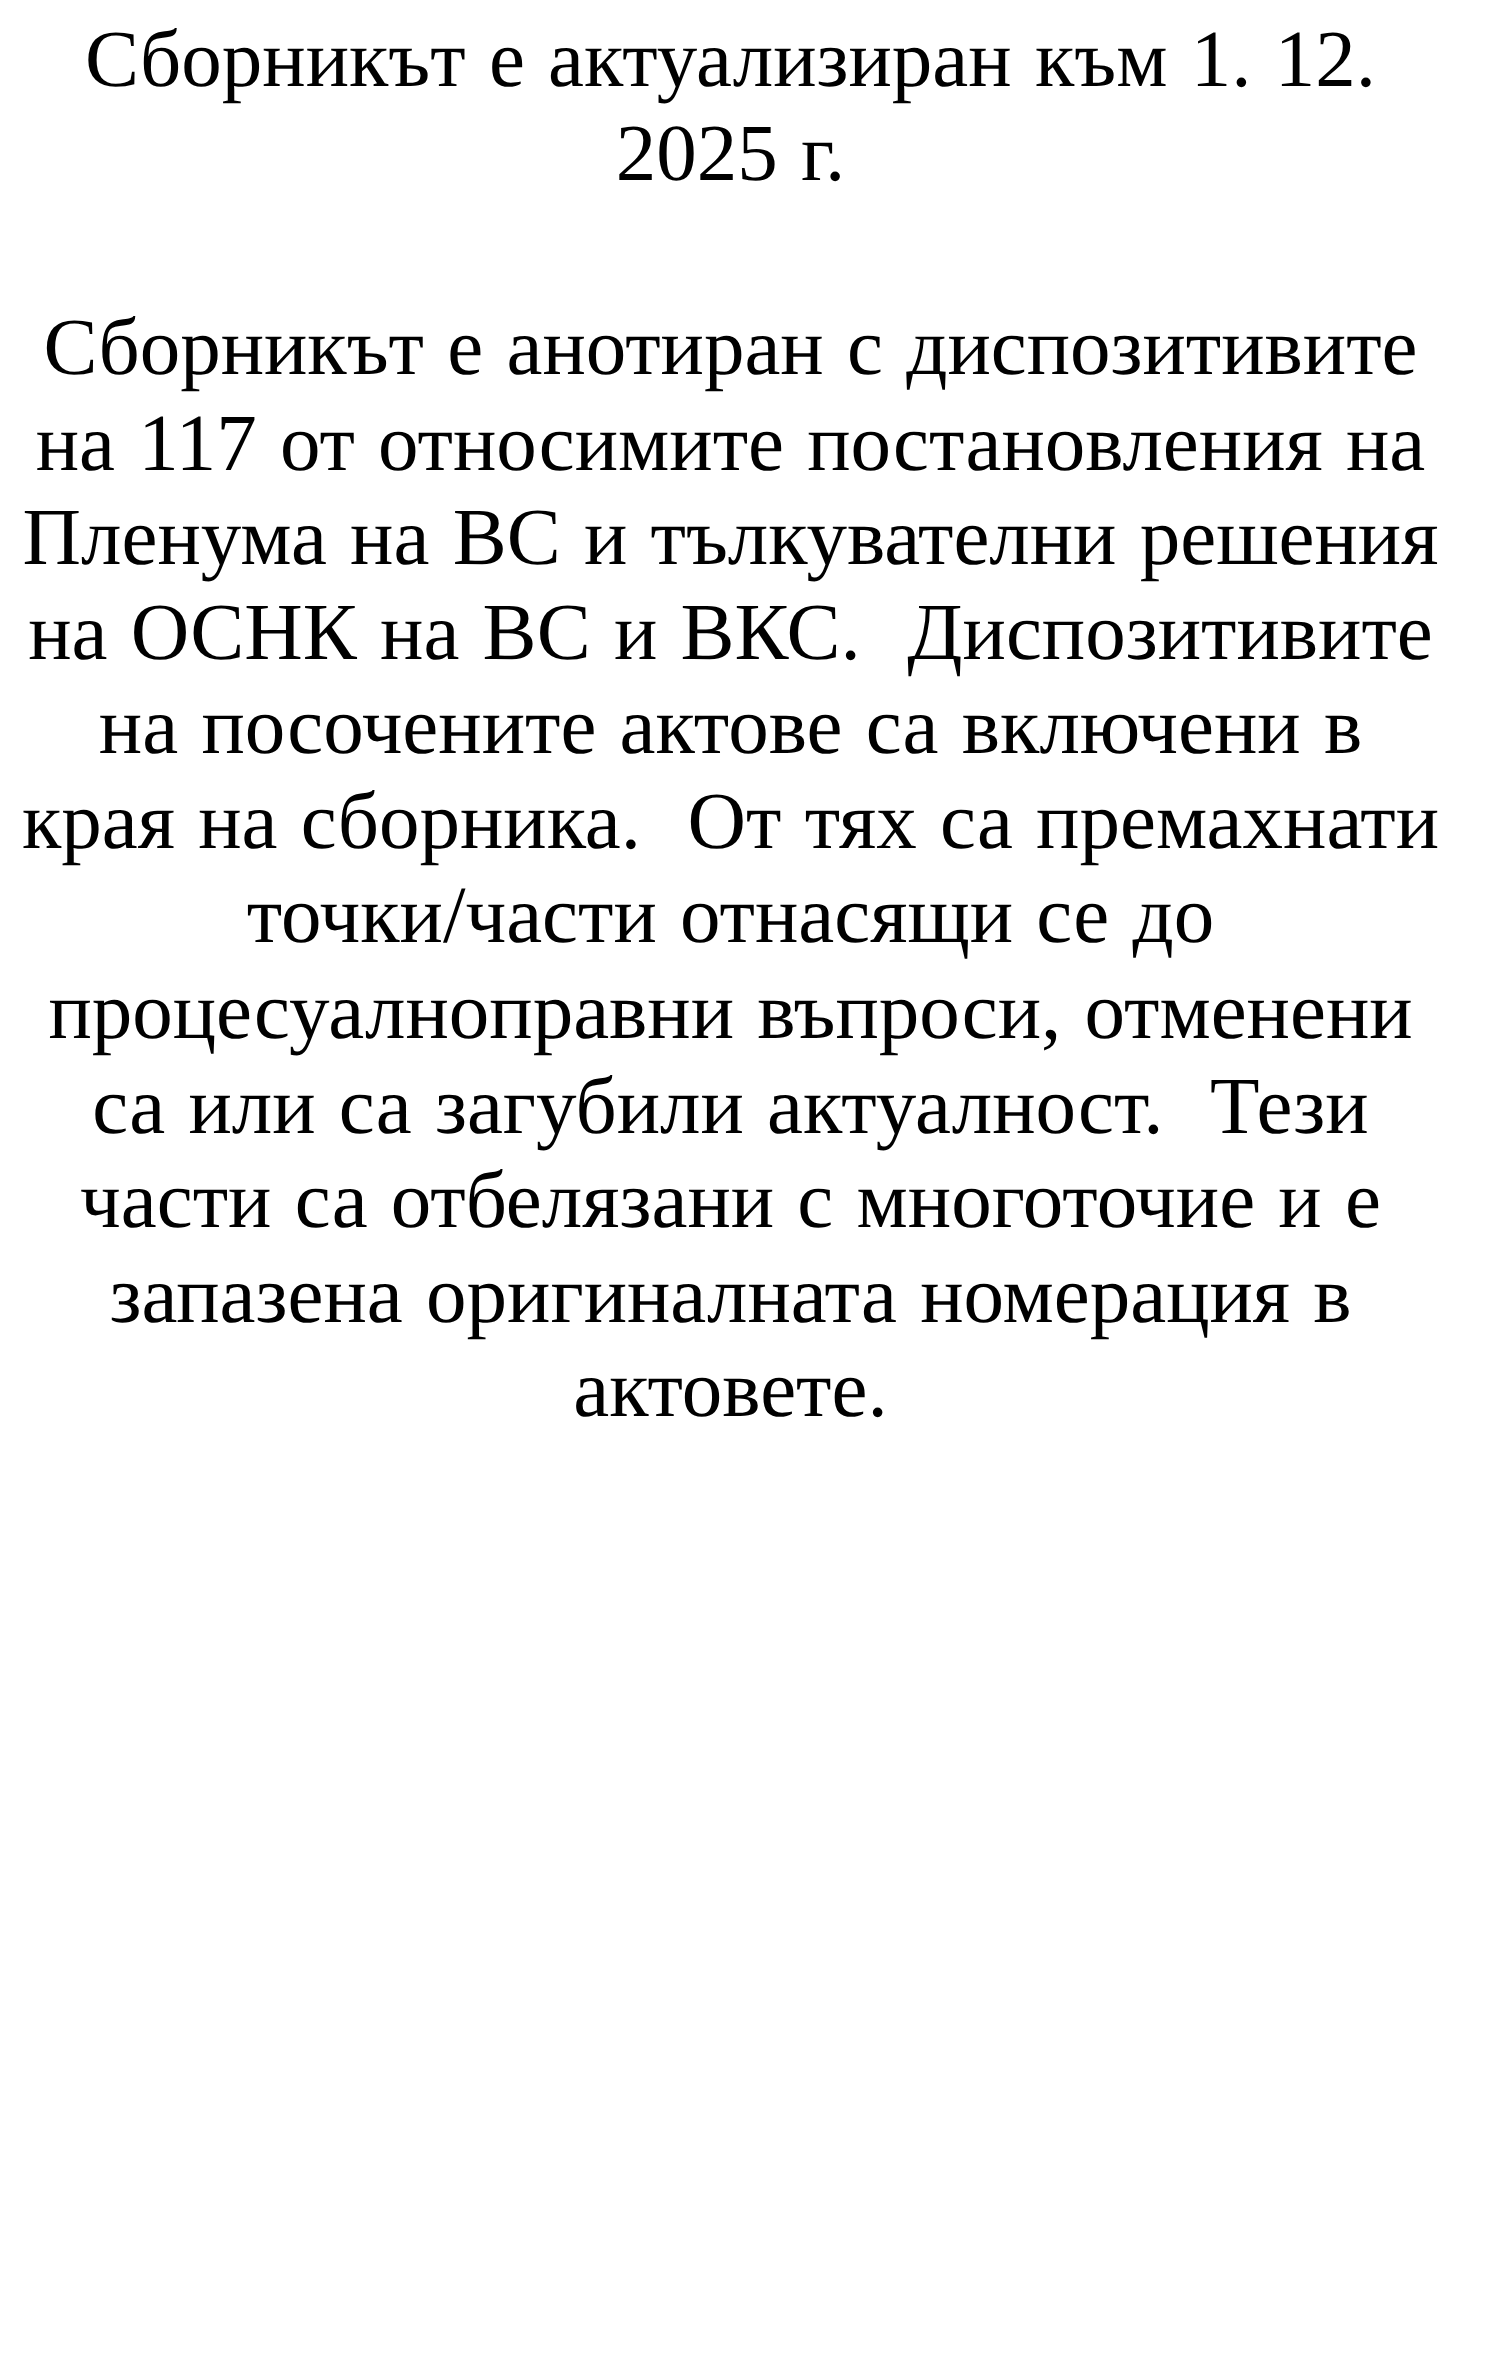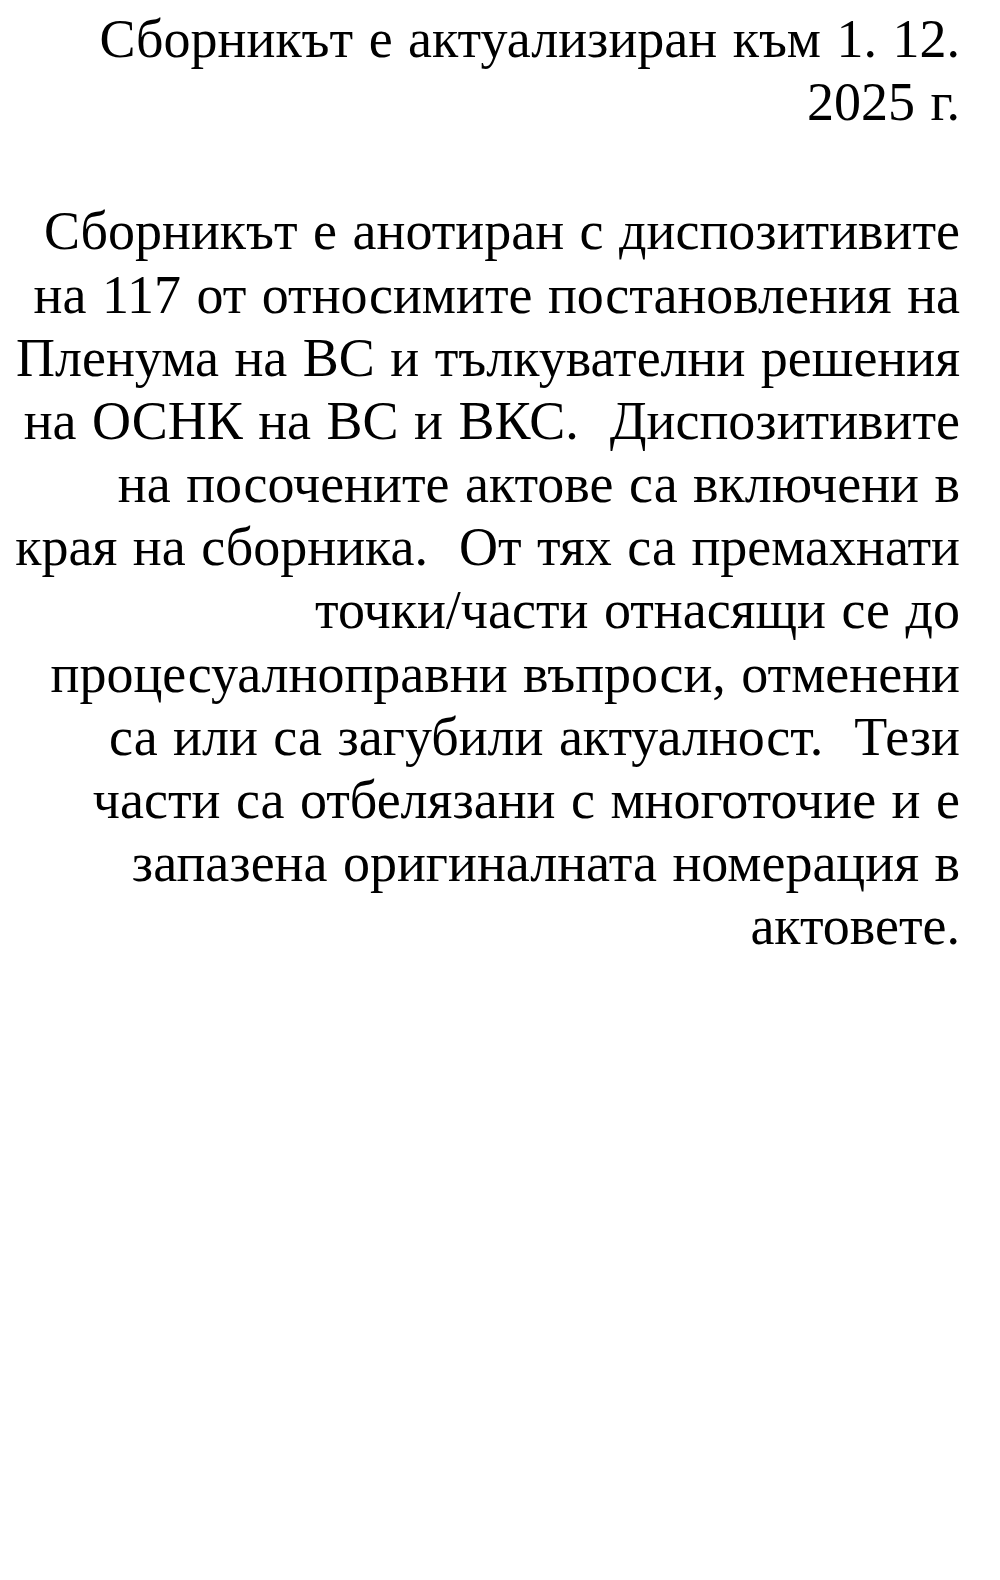--- a/index.html
+++ b/index.html
@@ -16,21 +16,21 @@
   }
   .page {
     box-sizing: border-box;
     width: 1000px;
     height: 1580px;
     padding: 8px 40px 0 14px;
   }
   .para {
     font-size: 54px;
     line-height: 1.17;
-    text-align: right;
+    text-align: center;
     letter-spacing: 0px;
     word-spacing: 2px;
     white-space: pre-wrap;
     margin: 0;
   }
   .para-gap {
     height: 66px;
   }
 </style>
 </head>

